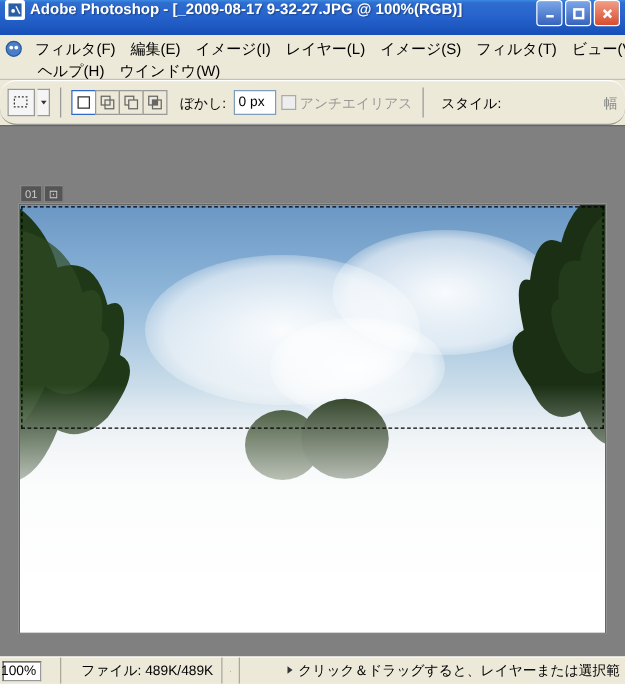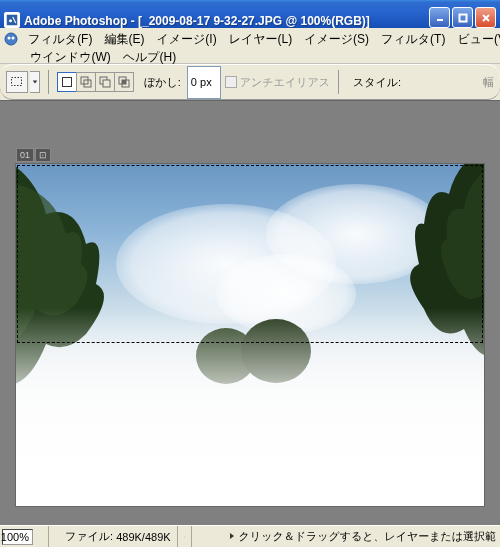--- a/index.html
+++ b/index.html
@@ -1,18 +1,18 @@
 <!DOCTYPE html>
 <html><head>
 <meta charset="utf-8">
 <style>
 * { box-sizing: border-box; margin: 0; padding: 0; font-family: "MS PGothic", "Meiryo", sans-serif; }
 body { width: 500px; height: 547px; background: #ece9d8; overflow: hidden; }
 
-.titlebar { height: 28px; background: linear-gradient(to bottom, #3a8ae2 0%, #2f6dd0 8%, #2662cc 50%, #164eb6 100%); display: flex; align-items: flex-end; padding: 0 4px; color: #fff; font-size: 12px; }
+.titlebar { height: 28px; background: linear-gradient(to bottom, #3a8ae2 0%, #2f6dd0 8%, #2662cc 50%, #164eb6 100%); display: flex; align-items: flex-start; padding: 0 4px; color: #fff; font-size: 12px; }
 .titlebar-icon { width: 16px; height: 16px; margin-right: 4px; background: #fff; border-radius: 2px; display: flex; align-items: center; justify-content: center; }
 .titlebar-icon svg { width: 12px; height: 12px; }
 .titlebar-text { flex: 1; font-weight: bold; text-shadow: 1px 1px 1px rgba(0,0,0,0.3); white-space: nowrap; overflow: hidden; }
 .window-controls { display: flex; gap: 2px; }
 .win-btn { width: 21px; height: 21px; border: 1px solid #fff; border-radius: 3px; display: flex; align-items: center; justify-content: center; font-size: 10px; cursor: pointer; }
 .win-min { background: linear-gradient(to bottom, #7ba7e8, #3863be); }
 .win-max { background: linear-gradient(to bottom, #7ba7e8, #3863be); }
 .win-close { background: linear-gradient(to bottom, #f19e87, #d84d2f); }
 .win-btn svg { width: 10px; height: 10px; stroke: #fff; stroke-width: 2; fill: none; }
 
@@ -26,21 +26,21 @@
 .options-bar { height: 36px; background: #ece9d8; border-top: 1px solid #fff; border-bottom: 1px solid #999; display: flex; align-items: center; padding: 0 6px; font-size: 11px; gap: 4px; border-radius: 13px; }
 .tool-preset { width: 22px; height: 22px; border: 1px solid #999; background: #f5f5f5; display: flex; align-items: center; justify-content: center; margin-right: 2px; }
 .tool-preset svg { width: 14px; height: 14px; }
 .tool-dd { width: 10px; height: 22px; border: 1px solid #999; border-left: none; background: #f5f5f5; display: flex; align-items: center; justify-content: center; }
 .sep { width: 1px; height: 24px; background: #999; margin: 0 4px; }
 .sel-btn-group { display: flex; }
 .sel-btn { width: 20px; height: 20px; border: 1px solid #999; background: #ece9d8; display: flex; align-items: center; justify-content: center; cursor: pointer; margin-left: -1px; }
 .sel-btn:first-child { margin-left: 0; background: #fff; border-color: #316ac5; }
 .sel-btn svg { width: 12px; height: 12px; }
 .opt-label { margin: 0 2px 0 6px; }
-.opt-input { width: 34px; height: 33px; border: 1px solid #7f9db9; padding: 0 3px; font-size: 11px; background: #fff; }
+.opt-input { width: 34px; height: 20px; border: 1px solid #7f9db9; padding: 0 3px; font-size: 11px; background: #fff; }
 .opt-check { width: 12px; height: 12px; border: 1px solid #aaa; background: #eee; margin-right: 3px; }
 .opt-disabled { color: #999; display: flex; align-items: center; }
 .opt-select { height: 19px; border: 1px solid #7f9db9; background: #fff; font-size: 11px; padding: 0 2px; min-width: 58px; }
 
 .document-area { position: relative; height: 425px; background: #808080; border-top: 1px solid #666; display: flex; align-items: center; justify-content: center; }
 .canvas-window { position: absolute; top: 62px; left: 15px; width: 470px; height: 344px; background: #fff; border: 1px solid #666; text-align: right; }
 .canvas-tag { position: absolute; top: -16px; left: 0; display: flex; gap: 1px; }
 .tag { background: #555; color: #ccc; font-size: 9px; padding: 1px 3px; border: 1px solid #888; }
 .canvas-img { width: 100%; height: 100%; position: relative; overflow: hidden; }
 .sky { position: absolute; inset: 0; background: linear-gradient(to bottom, #6a97c4 0%, #8db5d8 20%, #c4d9e8 40%, #e8eef2 55%, #f4f6f7 70%, #fcfcfc 100%); }
@@ -113,22 +113,22 @@
     <span class="menu-item">フィルタ(F)</span>
     <span class="menu-item">編集(E)</span>
     <span class="menu-item">イメージ(I)</span>
     <span class="menu-item">レイヤー(L)</span>
     <span class="menu-item">イメージ(S)</span>
     <span class="menu-item">フィルタ(T)</span>
     <span class="menu-item">ビュー(V)</span>
   </div>
   <div class="menu-row">
     <span style="width:20px"></span>
+    <span class="menu-item">ヘルプ(H)</span>
     <span class="menu-item">ウインドウ(W)</span>
-    <span class="menu-item">ヘルプ(H)</span>
   </div>
 </div>
 
 <div class="options-bar">
   <div style="display:flex">
     <div class="tool-preset">
       <svg viewBox="0 0 14 14">
           <rect x="1.5" y="2.5" width="10" height="8" fill="none" stroke="#333" stroke-dasharray="1.5 1.5"></rect>
         </svg>
     </div>

